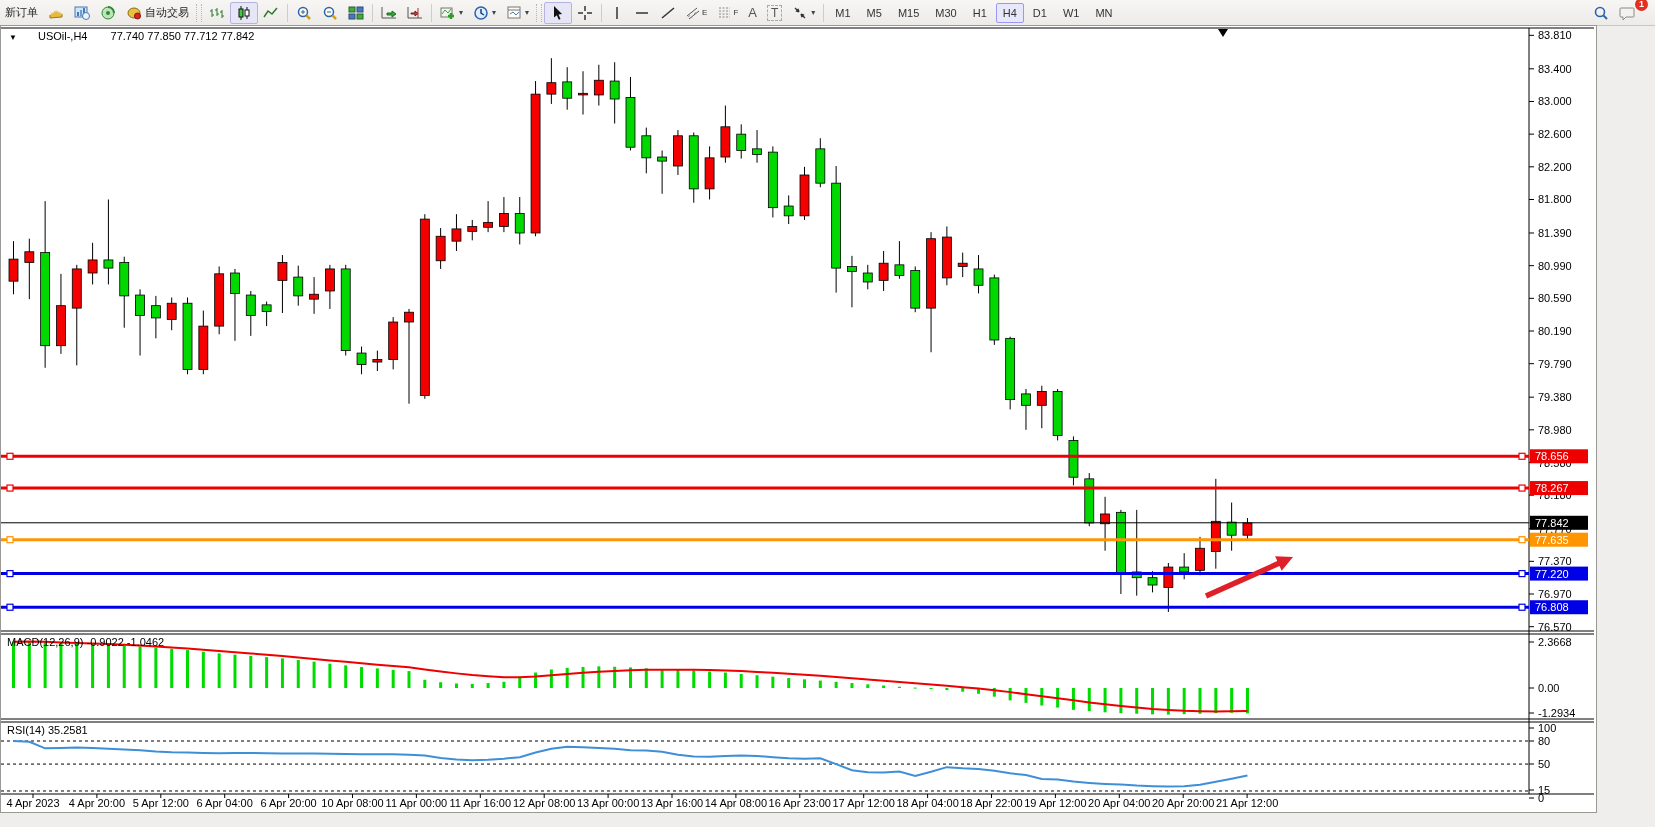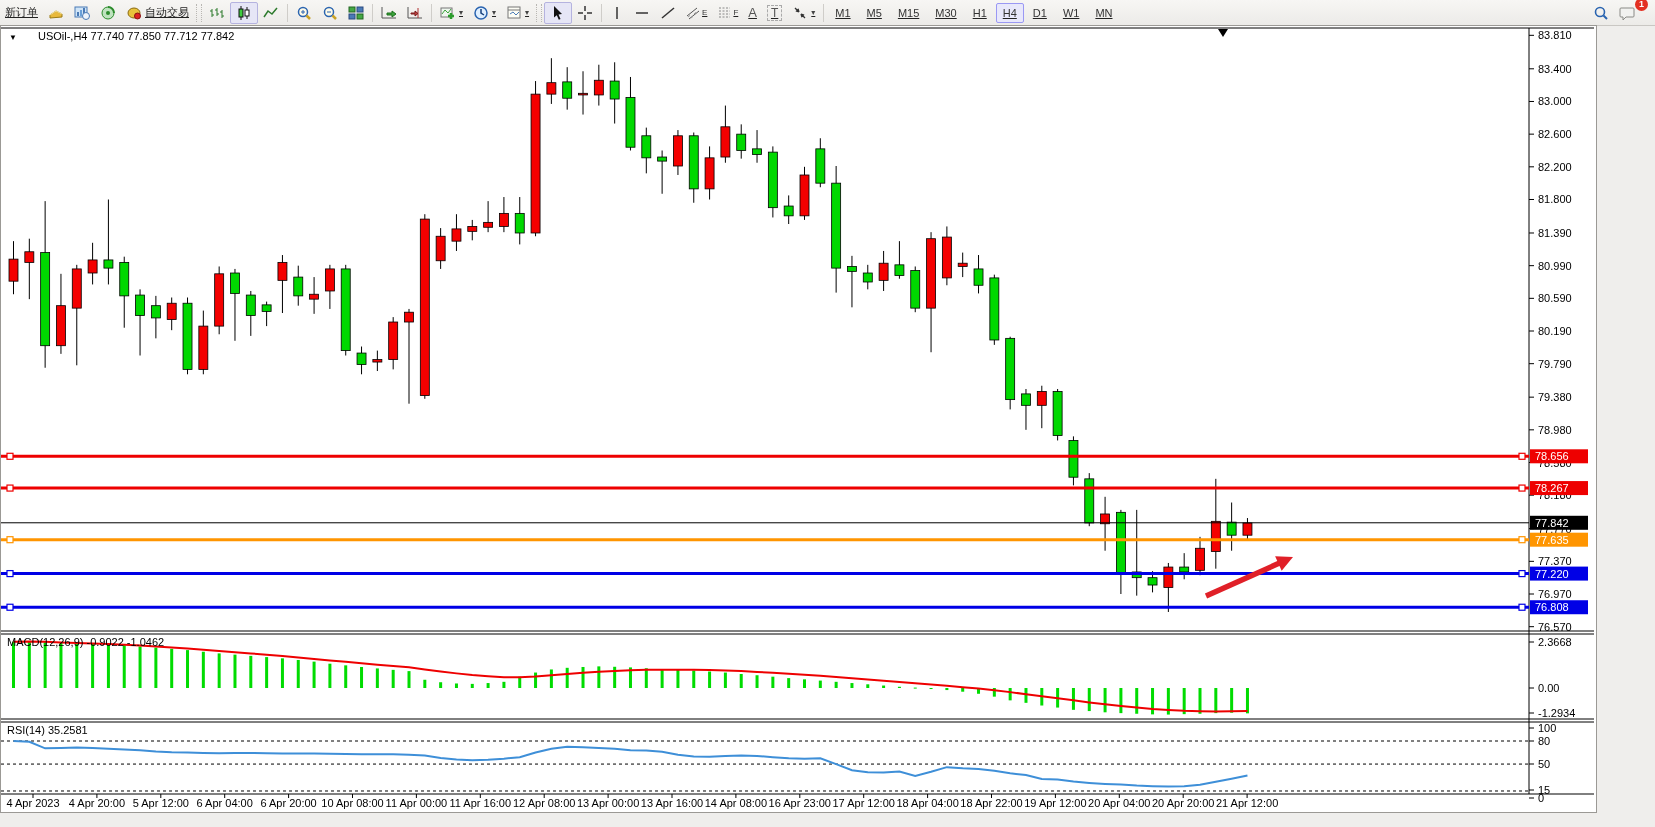--- a/index.html
+++ b/index.html
@@ -1,18 +1,18 @@
 <!DOCTYPE html>
 <html><head>
 <meta charset="utf-8">
 <style>
   html,body{margin:0;padding:0;background:#efeeec;font-family:"Liberation Sans",sans-serif;}
   #app{position:relative;width:1655px;height:827px;background:#efeeec;overflow:hidden;}
   
-  #toolbar{position:absolute;left:0;top:0;width:1655px;height:25px;background:linear-gradient(#f7f6f4,#ecebe8);border-bottom:1px solid #c9c7c3;display:flex;align-items:center;font-size:11px;color:#222;text-decoration:underline;}
+  #toolbar{position:absolute;left:0;top:0;width:1655px;height:25px;background:linear-gradient(#f7f6f4,#ecebe8);border-bottom:1px solid #c9c7c3;display:flex;align-items:center;font-size:11px;color:#222;}
   .tb-item{display:flex;align-items:center;gap:3px;padding:2px 5px;border-radius:2px;white-space:nowrap;cursor:default;}
   .tb-sep{width:1px;height:18px;background:#cfcdc9;margin:0 3px;}
   .tb-grip{width:4px;height:18px;margin:0 2px;border-left:1px dotted #b9b7b3;border-right:1px dotted #b9b7b3;}
   .tf-btn{padding:3px 6px;margin:4px 1px;border:1px solid transparent;border-radius:2px;color:#333;}
   .tf-btn.active{border:1px solid #9a98f4;background:#e8e8fb;}
   .pressed{border:1px solid #b5b3df;background:#e6e6f6;border-radius:2px;}
   .spacer{flex:1;}
   .badge{position:absolute;top:-5px;right:-7px;background:#e33022;color:#fff;border-radius:8px;min-width:13px;height:13px;font-size:9px;line-height:13px;text-align:center;font-weight:bold;}
   .bubble-wrap{position:relative;margin-right:14px;}
   
@@ -216,21 +216,21 @@
           <path d="M2 3 h12 a1 1 0 0 1 1 1 v7 a1 1 0 0 1 -1 1 h-7 l-3 3 v-3 h-2 a1 1 0 0 1 -1 -1 v-7 a1 1 0 0 1 1 -1 z" fill="#f2f2f0" stroke="#8a8a86"></path>
         </svg>
       <span class="badge">1</span>
     </div>
   </div>
 
   <div id="chartwin">
     <div id="chart-header">
       <span style="font-size:8px;">▼</span>
       <span style="margin-left:18px;">USOil-,H4</span>
-      <span style="margin-left:0;">77.740 77.850 77.712 77.842</span>
+      <span style="margin-left:20px;">77.740 77.850 77.712 77.842</span>
     </div>
     <svg id="chartsvg" width="1595" height="786">
         <line x1="0" y1="2" x2="1593" y2="2" stroke="#000" stroke-width="1"></line>
         <line x1="0" y1="605" x2="1593" y2="605" stroke="#000" stroke-width="1"></line>
         <line x1="0" y1="608" x2="1593" y2="608" stroke="#000" stroke-width="1"></line>
         <line x1="0" y1="693" x2="1593" y2="693" stroke="#000" stroke-width="1"></line>
         <line x1="0" y1="696" x2="1593" y2="696" stroke="#000" stroke-width="1"></line>
         <line x1="0" y1="768" x2="1593" y2="768" stroke="#000" stroke-width="1"></line>
         <line x1="1528" y1="2" x2="1528" y2="768" stroke="#000" stroke-width="1"></line>
         <line x1="12.5" y1="215.15279999999893" x2="12.5" y2="268.2447999999995" stroke="#000000" stroke-width="1"></line>

